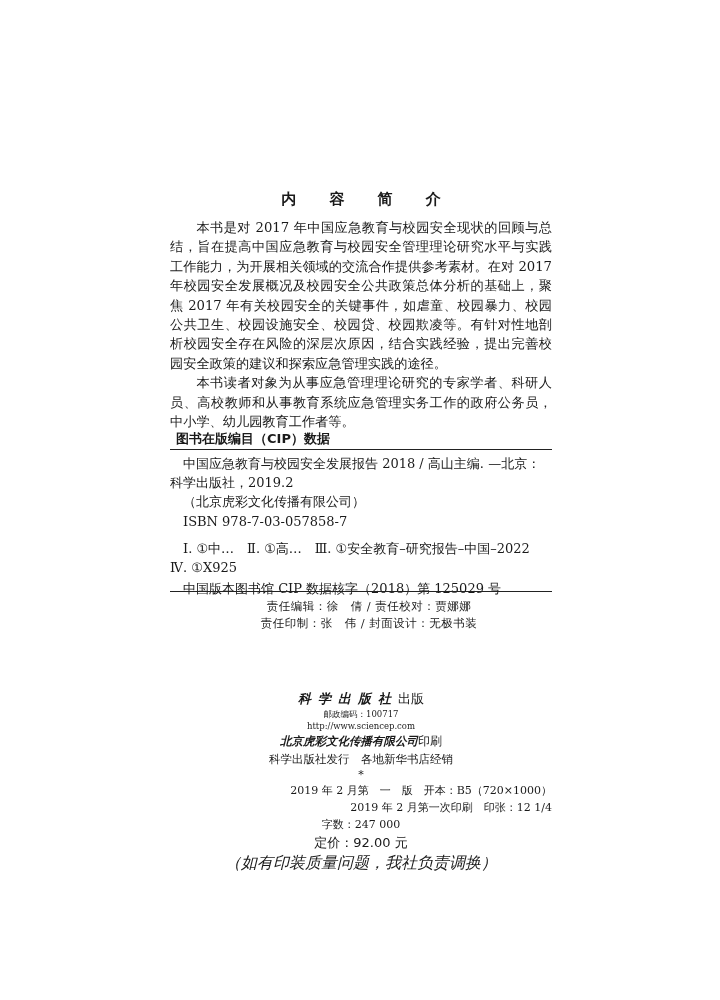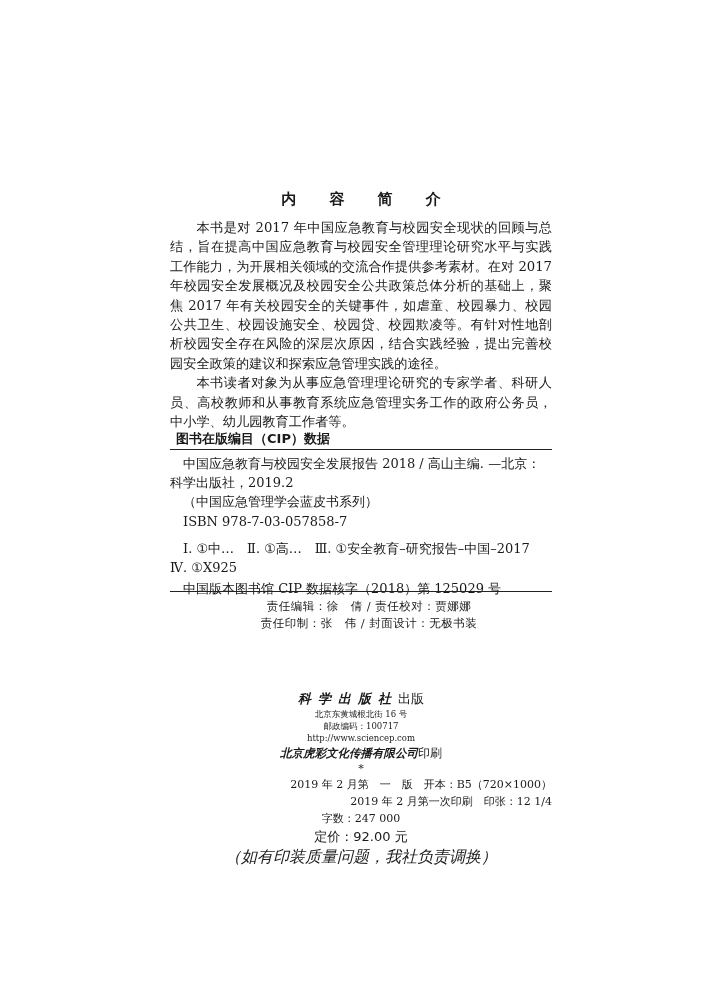--- a/index.html
+++ b/index.html
@@ -154,45 +154,45 @@
   <div class="intro">
     <p>本书是对 2017 年中国应急教育与校园安全现状的回顾与总结，旨在提高中国应急教育与校园安全管理理论研究水平与实践工作能力，为开展相关领域的交流合作提供参考素材。在对 2017 年校园安全发展概况及校园安全公共政策总体分析的基础上，聚焦 2017 年有关校园安全的关键事件，如虐童、校园暴力、校园公共卫生、校园设施安全、校园贷、校园欺凌等。有针对性地剖析校园安全存在风险的深层次原因，结合实践经验，提出完善校园安全政策的建议和探索应急管理实践的途径。</p>
     <p>本书读者对象为从事应急管理理论研究的专家学者、科研人员、高校教师和从事教育系统应急管理实务工作的政府公务员，中小学、幼儿园教育工作者等。</p>
   </div>
 
   <div class="cip-heading">图书在版编目（CIP）数据</div>
   <div class="rule top"></div>
 
   <div class="cip-body">
     <p class="ln">中国应急教育与校园安全发展报告 2018 / 高山主编. —北京：科学出版社，2019.2</p>
-    <p class="ln">（中国应急管理学会蓝皮书系列）</p>
+    <p class="ln">（北京虎彩文化传播有限公司）</p>
     <p class="ln">ISBN 978-7-03-057858-7</p>
     <div class="gap"></div>
-    <p class="ln">Ⅰ. ①中…　Ⅱ. ①高…　Ⅲ. ①安全教育–研究报告–中国–2017　Ⅳ. ①X925</p>
+    <p class="ln">Ⅰ. ①中…　Ⅱ. ①高…　Ⅲ. ①安全教育–研究报告–中国–2022　Ⅳ. ①X925</p>
     <div class="gap" style="height:2px"></div>
     <p class="ln">中国版本图书馆 CIP 数据核字（2018）第 125029 号</p>
   </div>
 
   <div class="rule bottom"></div>
 
   <div class="credits">
     <div>责任编辑：徐　倩 / 责任校对：贾娜娜</div>
     <div>责任印制：张　伟 / 封面设计：无极书装</div>
   </div>
 
   <div class="imprint">
     <div class="pub">
       <span class="brand">科学出版社</span><span>出版</span>
     </div>
-    <div class="small">北京东黄城根北街 16 号</div>
     <div class="small">邮政编码：100717</div>
     <div class="small">http://www.sciencep.com</div>
     <div class="printer">
       <span class="brand">北京虎彩文化传播有限公司</span><span>印刷</span>
     </div>
+    <div class="dist">科学出版社发行　各地新华书店经销</div>
     <div class="star">*</div>
     <div class="ed">2019 年 2 月第　一　版　开本：B5（720×1000）</div>
     <div class="ed">2019 年 2 月第一次印刷　印张：12 1/4</div>
     <div class="words">字数：247 000</div>
     <div class="price">定价：92.00 元</div>
     <div class="notice">（如有印装质量问题，我社负责调换）</div>
   </div>
 
 </div>
 

